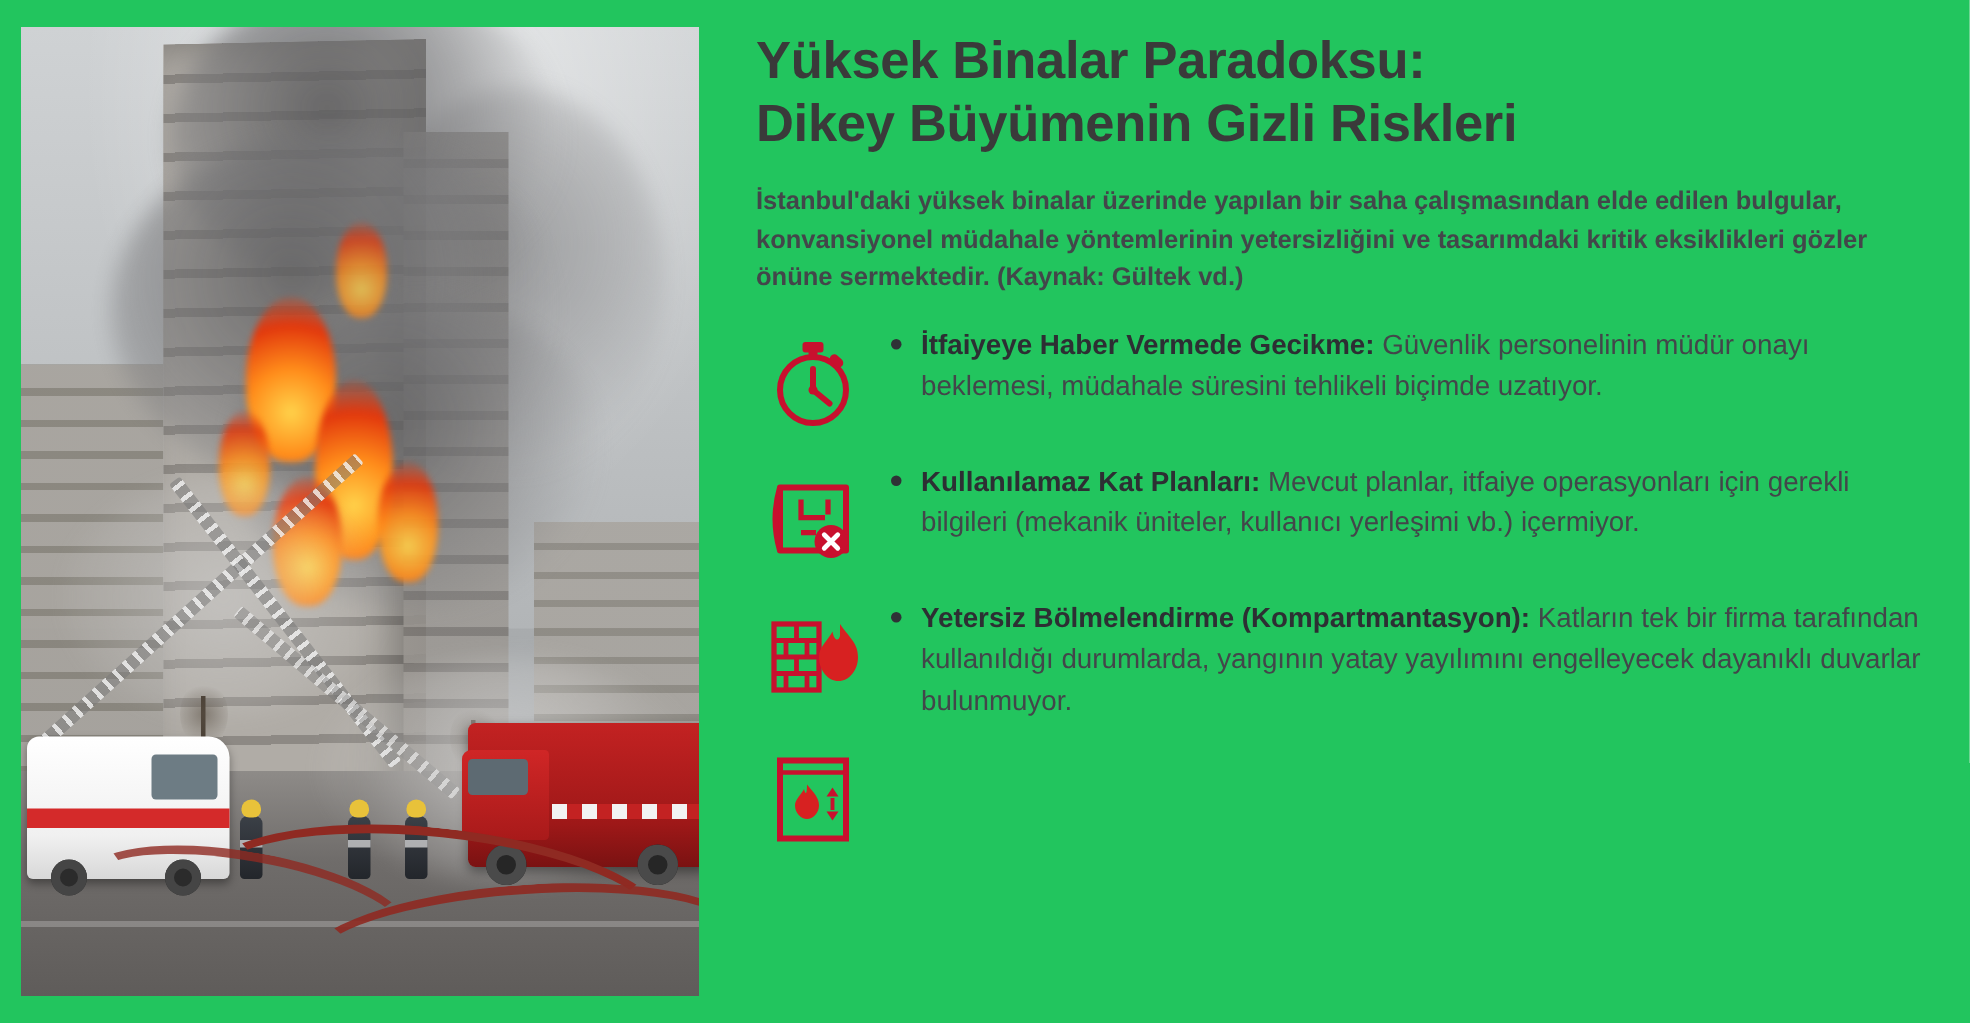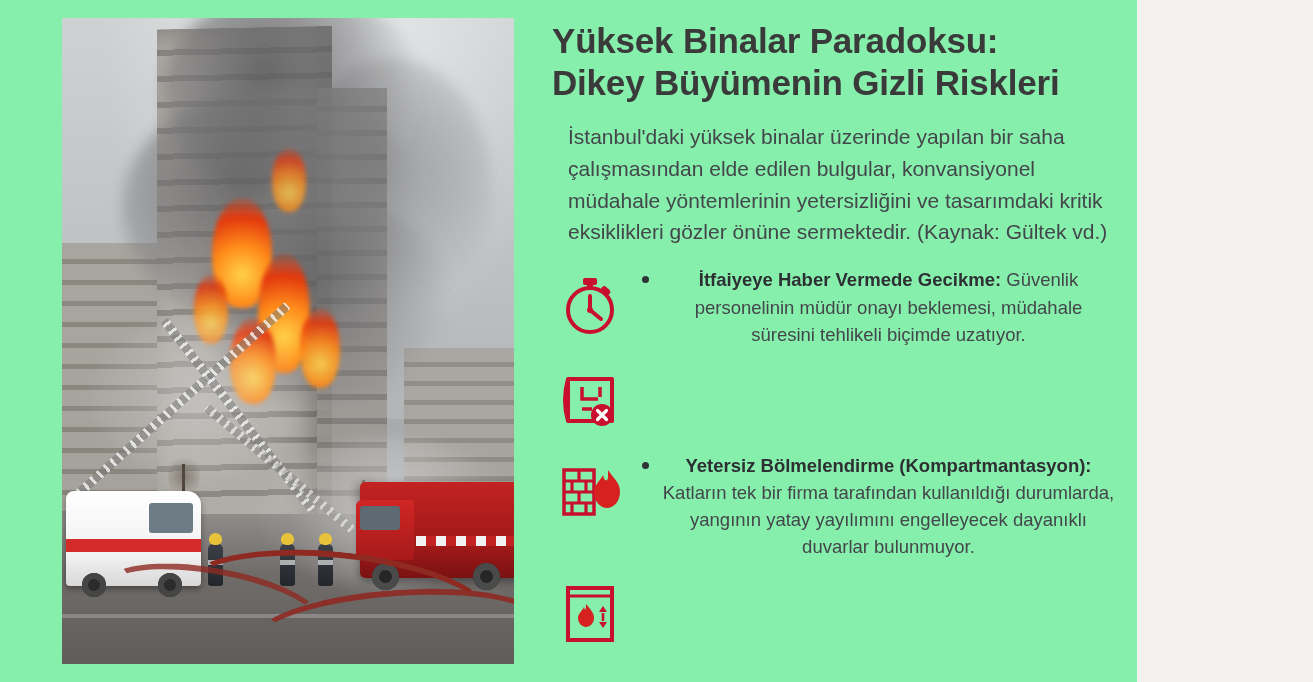--- a/index.html
+++ b/index.html
@@ -8,26 +8,25 @@
   }
   body {
     width: 1313px;
     height: 682px;
     background: #f4f2ef;
     font-family: "Liberation Sans", sans-serif;
     overflow: hidden;
   }
   .page {
     position: relative;
-    width: 1089px;
+    width: 1313px;
     height: 682px;
-    background: #86efac;
+    background: #22c55e;
     display: flex;
     flex-direction: row;
-    padding-left: 48px;
   }
 
   
   .image-panel {
     position: relative;
     width: 452px;
     height: 646px;
     margin: 18px 0 18px 14px;
     flex: 0 0 auto;
     overflow: hidden;
@@ -239,36 +238,36 @@
     color: #3a3a3a;
     font-size: 35px;
     font-weight: bold;
     line-height: 1.21;
     letter-spacing: -0.2px;
     margin: 0 0 16px 0;
     white-space: pre-line;
   }
   .intro {
     color: #43464a;
-    font-size: 21px;
+    font-size: 17px;
     line-height: 1.52;
-    margin: 0 0 18px 16px;
+    margin: 0 0 18px 0;
     max-width: 790px;
+    font-weight: bold;
   }
   .facts {
     display: flex;
     flex-direction: column;
     gap: 13px;
   }
   .fact {
     display: flex;
     flex-direction: row;
     align-items: flex-start;
     gap: 14px;
-    text-align: center;
   }
   .fact-icon {
     flex: 0 0 auto;
     width: 76px;
     height: 76px;
     display: flex;
     align-items: center;
     justify-content: center;
     padding-top: 2px;
   }
@@ -392,20 +391,23 @@
           <svg width="68" height="68" viewBox="0 0 68 68" fill="none" xmlns="http://www.w3.org/2000/svg" aria-hidden="true">
             <path d="M12 12 h44 v42 h-44 z" stroke="#c8102e" stroke-width="4" stroke-linejoin="round"></path>
             <path d="M12 12 q-6 21 0 42" stroke="#c8102e" stroke-width="4" fill="none"></path>
             <path d="M26 20 v12 h16" stroke="#c8102e" stroke-width="3.5" fill="none"></path>
             <path d="M44 20 v10" stroke="#c8102e" stroke-width="3.5"></path>
             <path d="M26 42 h10" stroke="#c8102e" stroke-width="3.5"></path>
             <circle cx="46" cy="48" r="11" fill="#c8102e"></circle>
             <path d="M41.5 43.5 L50.5 52.5 M50.5 43.5 L41.5 52.5" stroke="#ffffff" stroke-width="3.2" stroke-linecap="round"></path>
           </svg>
         </div>
+        <div class="fact-text">
+          <span class="fact-term">Kullanılamaz Kat Planları:</span><span> Mevcut planlar, itfaiye operasyonları için gerekli bilgileri (mekanik üniteler, kullanıcı yerleşimi vb.) içermiyor.</span>
+        </div>
       </div>
 
       <div class="fact">
         <div class="fact-icon">
           <svg width="68" height="68" viewBox="0 0 68 68" fill="none" xmlns="http://www.w3.org/2000/svg" aria-hidden="true">
             <rect x="8" y="12" width="30" height="44" stroke="#c8102e" stroke-width="3.5"></rect>
             <path d="M8 23 h30 M8 34 h30 M8 45 h30" stroke="#c8102e" stroke-width="3.2"></path>
             <path d="M23 12 v11 M16 23 v11 M30 23 v11 M23 34 v11 M16 45 v11 M30 45 v11" stroke="#c8102e" stroke-width="3.2"></path>
             <path d="M52 12 c7 10 12 13 12 22 c0 9-6 16-13 16 c-7 0-13-7-13-16 c0-7 6-11 9-17 c1 6 4 7 5 3 z" fill="#d72121"></path>
           </svg>

